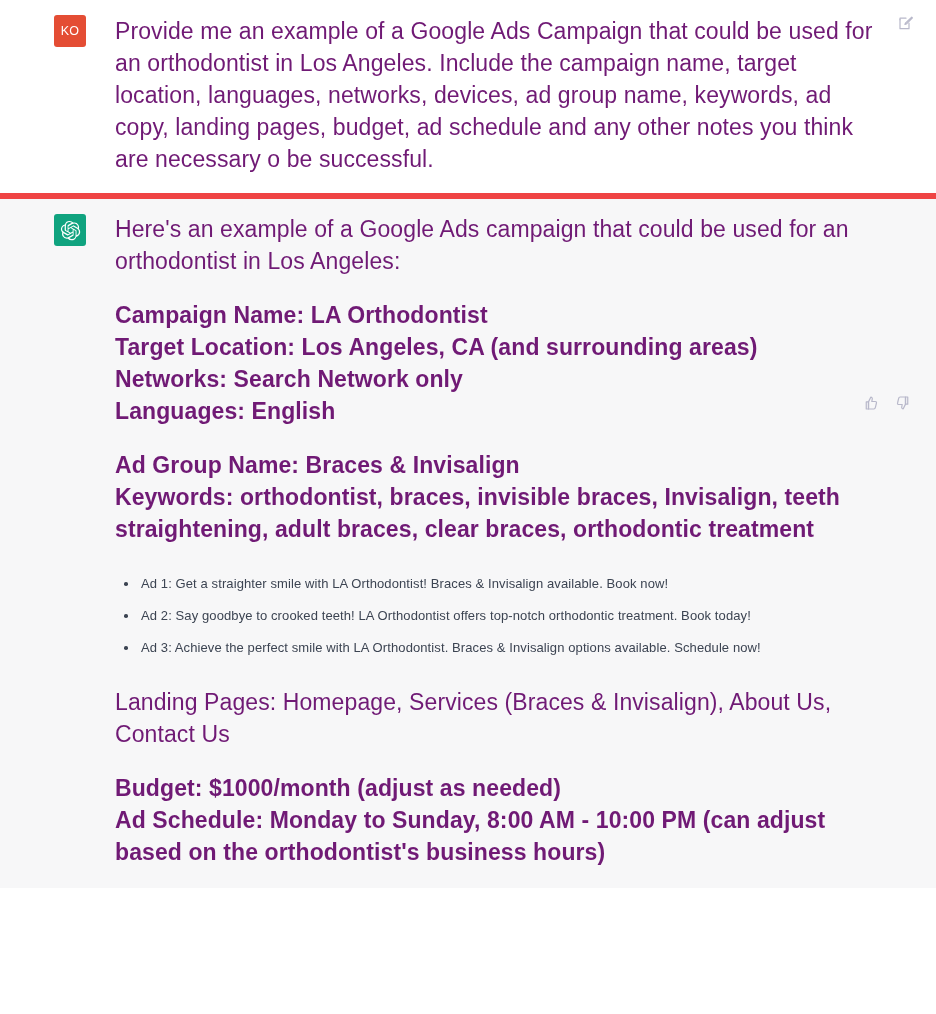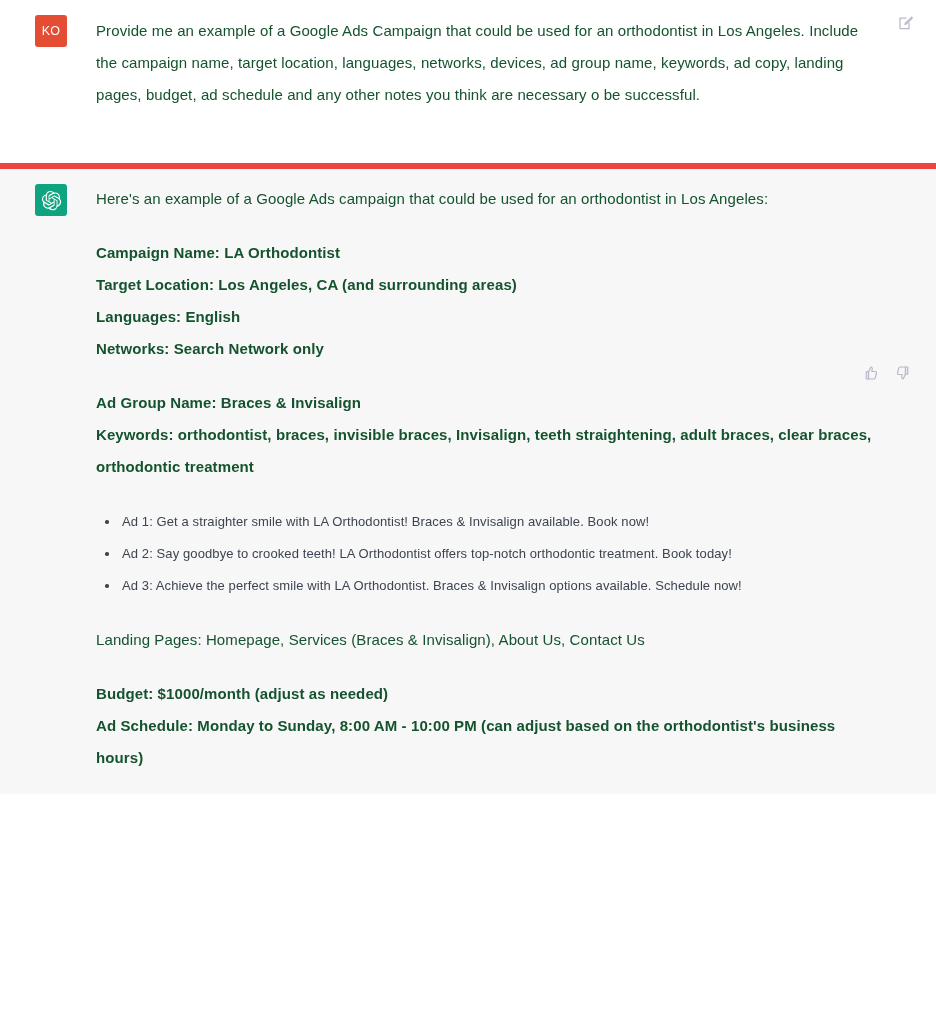--- a/index.html
+++ b/index.html
@@ -39,20 +39,21 @@
     background: #f7f7f8;
     border-top: 6px solid #ef4444;
     padding: 14px 0 20px 0;
   }
 
   .message-inner {
     display: flex;
     align-items: flex-start;
     padding-left: 35px;
     padding-right: 20px;
+    margin-left: 19px;
   }
 
   
   .avatar {
     flex: 0 0 auto;
     width: 32px;
     height: 32px;
     border-radius: 3px;
     display: flex;
     align-items: center;
@@ -80,23 +81,23 @@
 
   
   .body-col {
     flex: 1 1 auto;
     padding-left: 29px;
     padding-right: 36px;
     min-width: 0;
   }
 
   .para {
-    font-size: 15px;
+    font-size: 23px;
     line-height: 32px;
-    color: #14532d;
+    color: #701a75;
     letter-spacing: 0.1px;
     white-space: pre-wrap;
   }
 
   .para--user {
     padding-top: 1px;
   }
 
   
   .line-group {
@@ -231,22 +232,22 @@
         </svg>
       </div>
 
       <div class="body-col">
 
         <div class="para para-first">Here's an example of a Google Ads campaign that could be used for an orthodontist in Los Angeles:</div>
 
         <div class="line-group">
           <div class="para">Campaign Name: LA Orthodontist</div>
           <div class="para">Target Location: Los Angeles, CA (and surrounding areas)</div>
+          <div class="para">Networks: Search Network only</div>
           <div class="para">Languages: English</div>
-          <div class="para">Networks: Search Network only</div>
         </div>
 
         <div class="line-group">
           <div class="para">Ad Group Name: Braces &amp; Invisalign</div>
           <div class="para">Keywords: orthodontist, braces, invisible braces, Invisalign, teeth straightening, adult braces, clear braces, orthodontic treatment</div>
         </div>
 
 
         <ul class="bullets">
           <li>Ad 1: Get a straighter smile with LA Orthodontist! Braces &amp; Invisalign available. Book now!</li>

